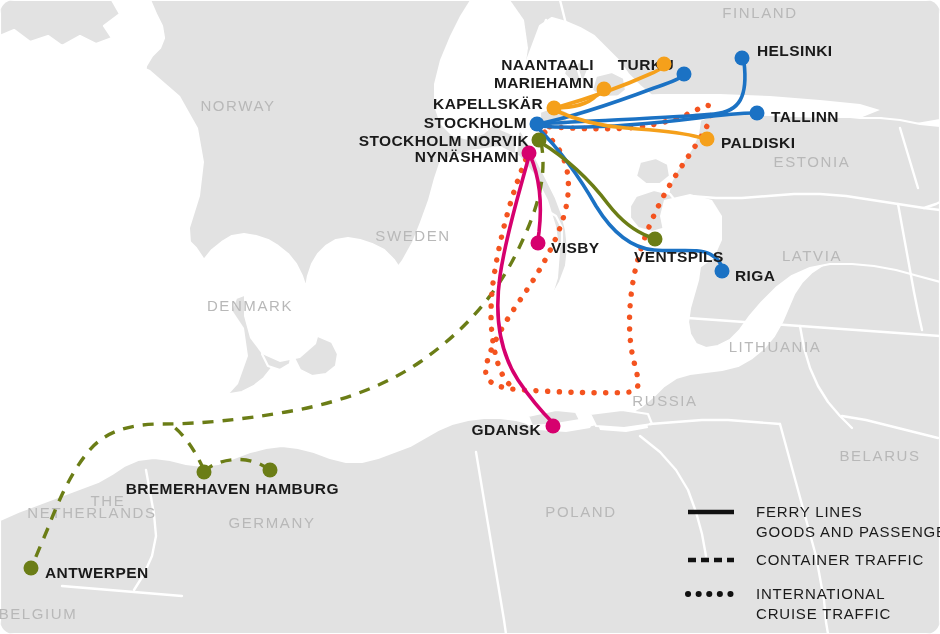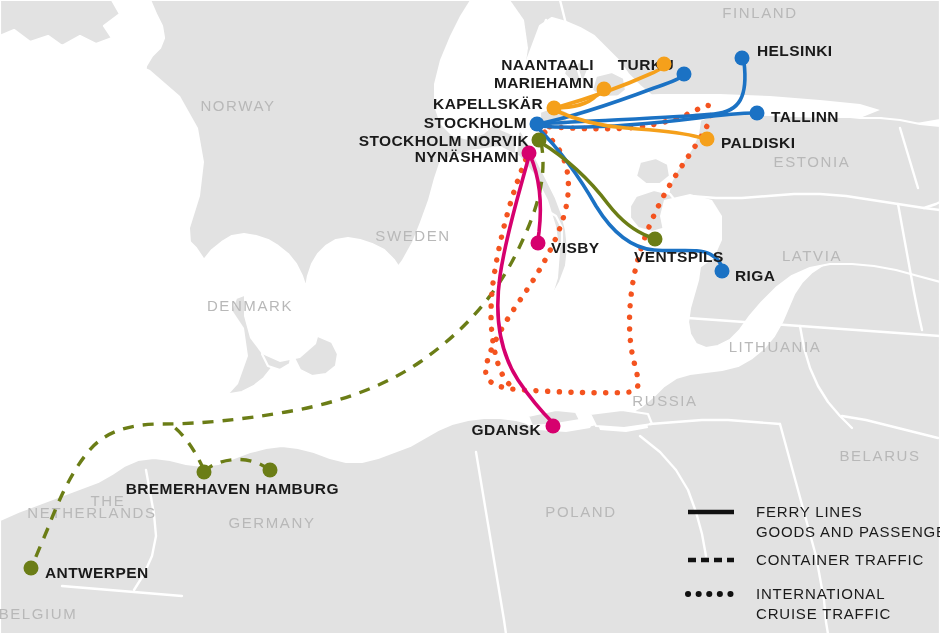--- a/index.html
+++ b/index.html
@@ -10,20 +10,21 @@
   }
   body {
     font-family: "Liberation Sans", sans-serif;
   }
   #map-root {
     position: relative;
     width: 940px;
     height: 634px;
     overflow: hidden;
     background: #ffffff;
+    border-radius: 14px;
   }
   #map-svg {
     position: absolute;
     top: 0;
     left: 0;
     width: 940px;
     height: 634px;
     display: block;
   }
   .country-label {

